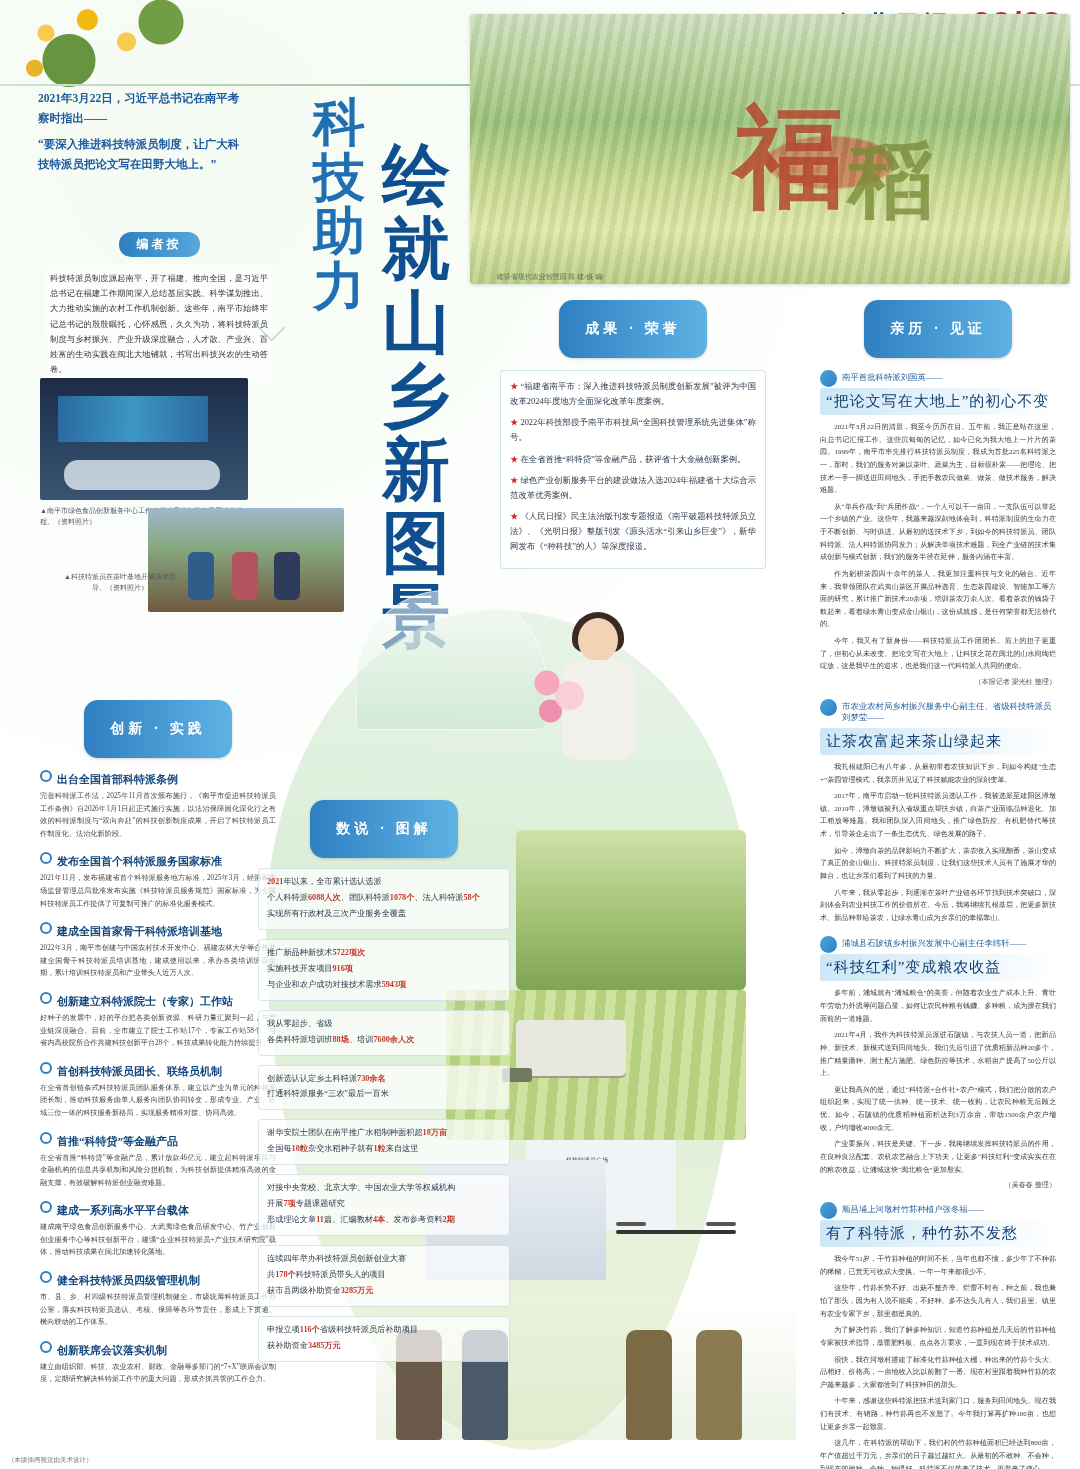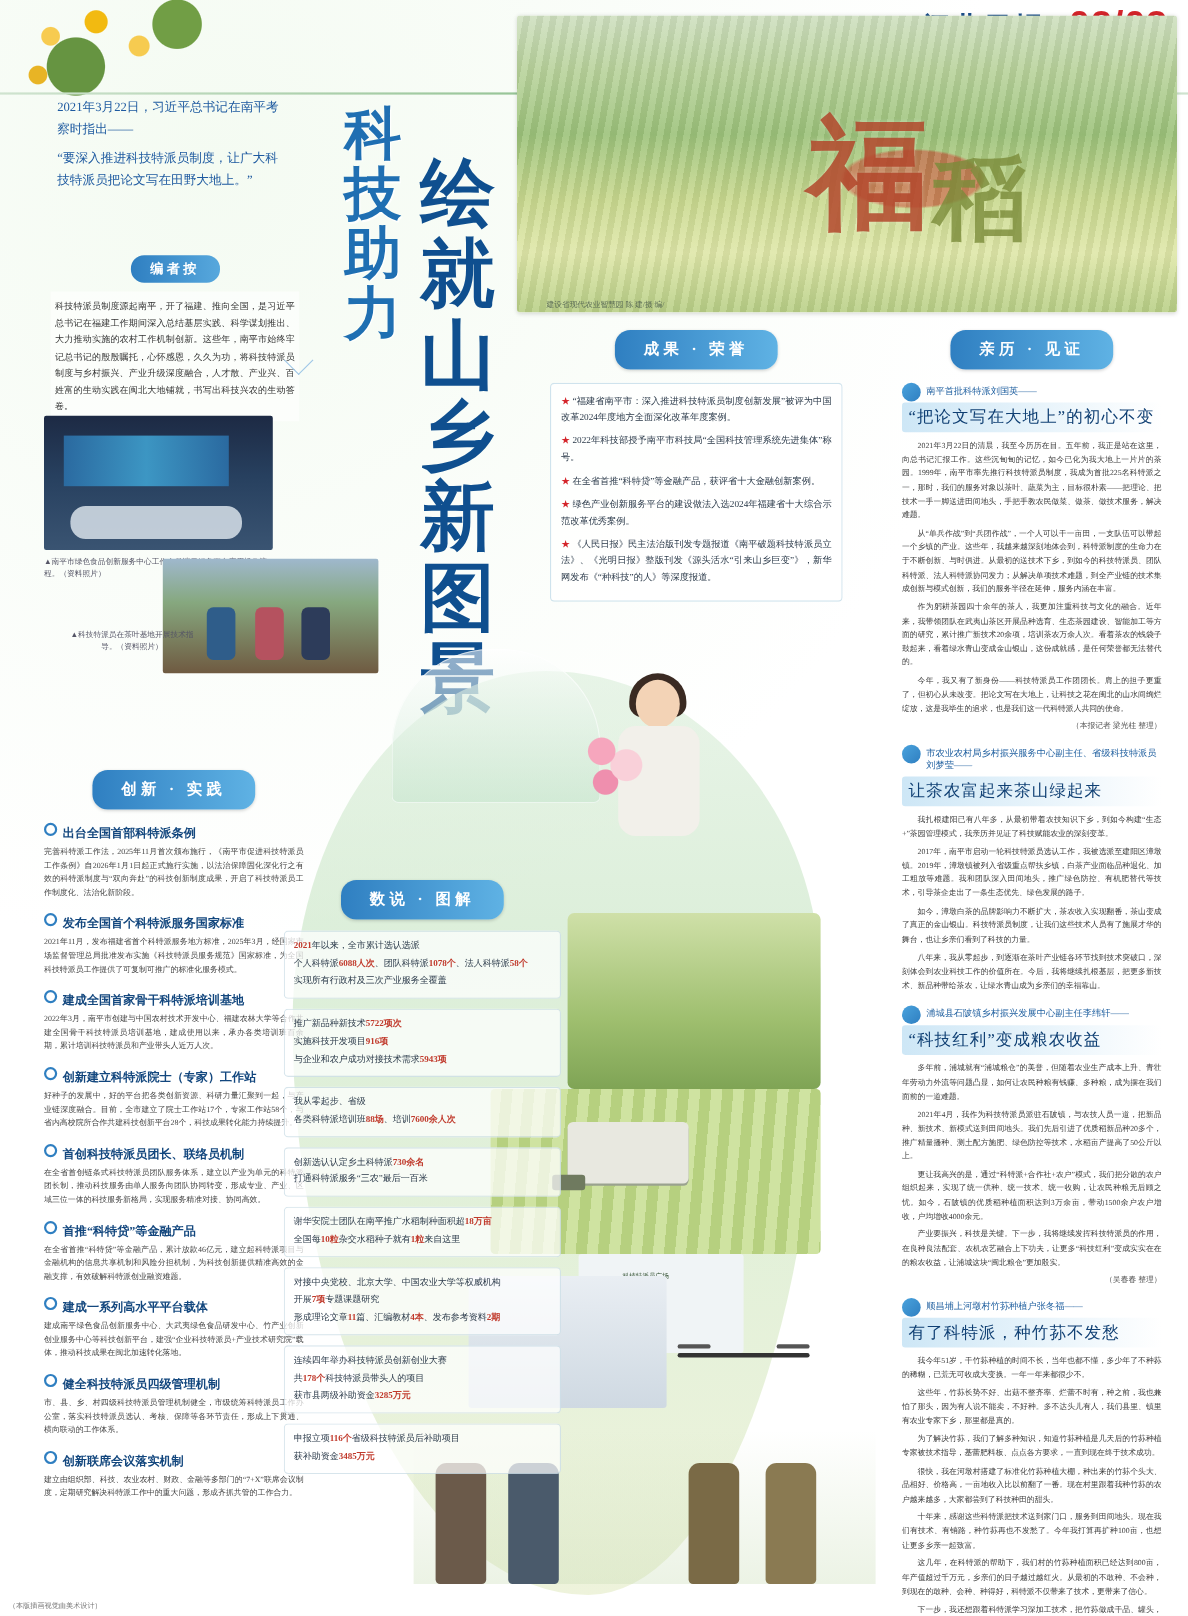--- a/index.html
+++ b/index.html
@@ -37,21 +37,21 @@
   .photo-caption{position:absolute;right:476px;top:272px;width:200px;font-size:7px;color:#5a6b55;text-align:right;}
   .fruit{position:absolute;left:0;top:0;width:230px;height:110px;
     background:radial-gradient(circle at 20% 30%, #f7c948 0 8px, transparent 9px),
                radial-gradient(circle at 38% 18%, #f2b705 0 10px, transparent 11px),
                radial-gradient(circle at 55% 38%, #f7c948 0 9px, transparent 10px),
                radial-gradient(circle at 15% 62%, #e8b11a 0 8px, transparent 9px),
                radial-gradient(circle at 70% 20%, #6a9a3c 0 22px, transparent 23px),
                radial-gradient(circle at 30% 55%, #5f8f38 0 26px, transparent 27px);
     opacity:.95;}
   
-  .quote-box{position:absolute;left:52px;top:88px;width:212px;font-size:11.5px;line-height:1.75;color:#1e5aa0;}
+  .quote-box{position:absolute;left:38px;top:88px;width:212px;font-size:11.5px;line-height:1.75;color:#1e5aa0;font-weight:bold;}
   .title-vert{position:absolute;left:300px;top:96px;width:80px;font-size:52px;line-height:1.05;
     font-weight:bold;color:#1f6fb2;letter-spacing:2px;text-align:center;
     text-shadow:1px 1px 0 rgba(255,255,255,.8);}
   .title-main{position:absolute;left:382px;top:140px;width:96px;font-size:68px;line-height:1.08;
     font-weight:bold;color:#0f4f8f;letter-spacing:1px;}
   
   .badge{display:inline-block;background:linear-gradient(90deg,#2f7fc1,#57a8dd);color:#fff;
     font-size:12px;padding:4px 18px;border-radius:12px;letter-spacing:3px;font-weight:bold;}
   .editor-note{position:absolute;left:46px;top:232px;width:226px;}
   .editor-note .body{margin-top:8px;font-size:8.2px;line-height:1.85;color:#333;text-align:justify;
@@ -65,21 +65,21 @@
     background:linear-gradient(90deg,#2b6fa8,#3fa0cf,#2b6fa8);opacity:.9;}
   .photo-room .desk{position:absolute;left:24px;bottom:10px;width:156px;height:30px;border-radius:14px;
     background:#d8e2ea;opacity:.85;}
   .cap1{position:absolute;left:40px;top:506px;width:206px;font-size:7px;color:#556;line-height:1.6;}
   .photo-field{position:absolute;left:148px;top:508px;width:196px;height:104px;border-radius:2px;
     background:linear-gradient(180deg,#9fb8cd 0%,#86a87f 38%,#6f5a41 100%);overflow:hidden;}
   .photo-field .p{position:absolute;bottom:12px;width:26px;height:48px;border-radius:6px;}
   .cap2{position:absolute;left:60px;top:572px;width:120px;font-size:7px;color:#556;line-height:1.6;text-align:center;}
   
   .pill{background:linear-gradient(90deg,#2f7fc1,#5fb2e4);color:#fff;font-size:14px;font-weight:bold;
-    padding:9px 26px;border-radius:14px;letter-spacing:4px;display:inline-block;
+    padding:20px 26px;border-radius:14px;letter-spacing:4px;display:inline-block;
     box-shadow:0 1px 3px rgba(0,0,0,.18);}
   
   .col-left{position:absolute;left:40px;top:700px;width:236px;}
   .col-left .pill-wrap{text-align:center;margin-bottom:12px;}
   .item{margin-bottom:12px;}
   .item h4{margin:0 0 3px 0;font-size:11px;color:#13477e;font-weight:bold;}
   .item h4 .dot{display:inline-block;width:8px;height:8px;border-radius:50%;
     border:2px solid #2f7fc1;margin-right:5px;vertical-align:1px;}
   .item p{margin:0;font-size:7.2px;line-height:1.75;color:#444;text-align:justify;}
   

